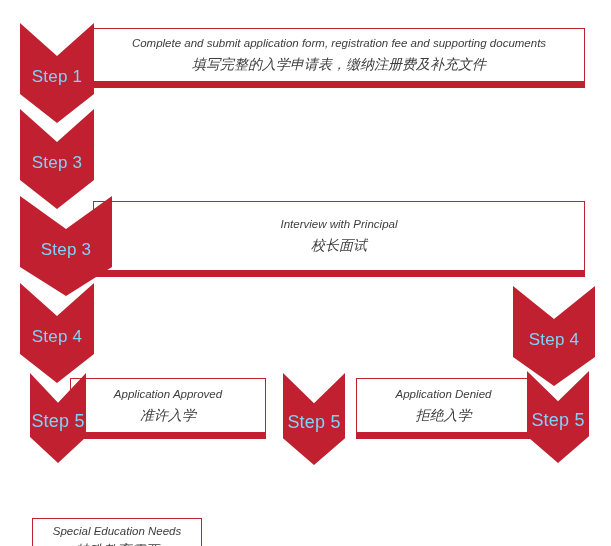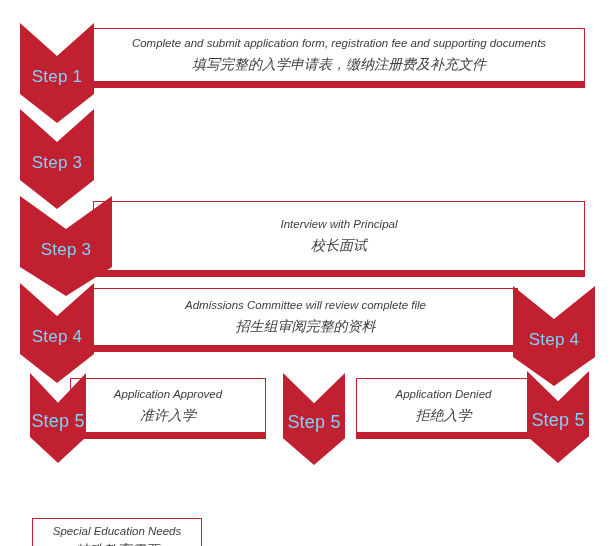--- a/index.html
+++ b/index.html
@@ -50,24 +50,20 @@
     <span class="lbl">Step 3</span>
   </div>
   <div class="fbox" style="left:93px;top:201px;width:492px;height:76px">
     <div class="en">Interview with Principal</div>
     <div class="zh">校长面试</div>
   </div>
 
   <div class="chev big" style="left:20px;top:283px;width:74px;height:100px">
     <span class="lbl">Step 4</span>
   </div>
-  <div class="fbox" style="left:93px;top:288px;width:425px;height:64px">
-    <div class="en">Admissions Committee will review complete file</div>
-    <div class="zh">招生组审阅完整的资料</div>
-  </div>
   <div class="chev big" style="left:513px;top:286px;width:82px;height:100px">
     <span class="lbl">Step 4</span>
   </div>
 
   <div class="chev small" style="left:30px;top:373px;width:56px;height:90px">
     <span class="lbl">Step 5</span>
   </div>
   <div class="fbox" style="left:70px;top:378px;width:196px;height:61px">
     <div class="en">Application Approved</div>
     <div class="zh">准许入学</div>

